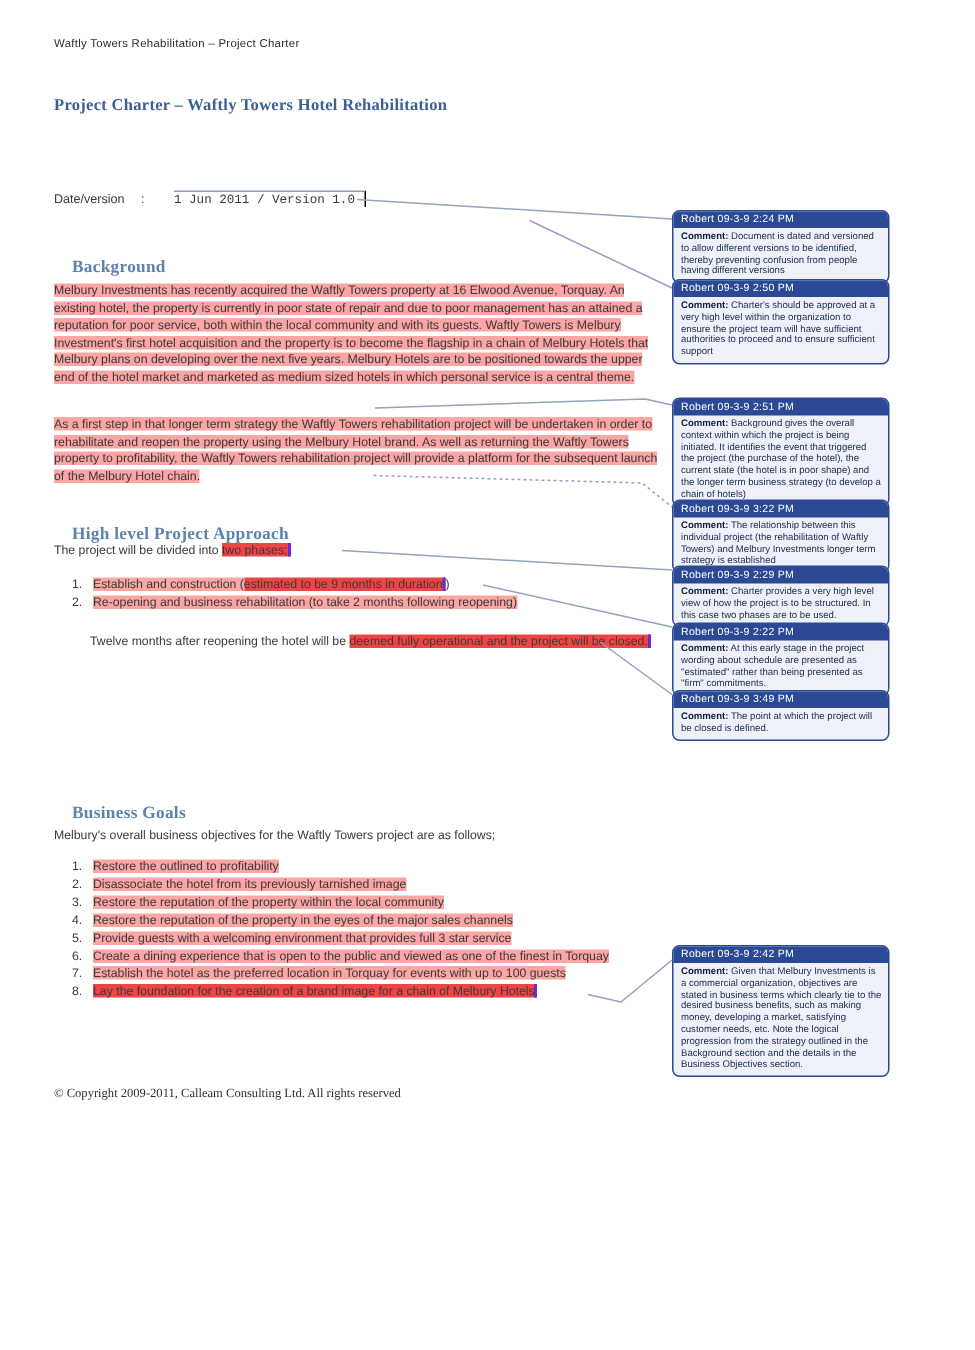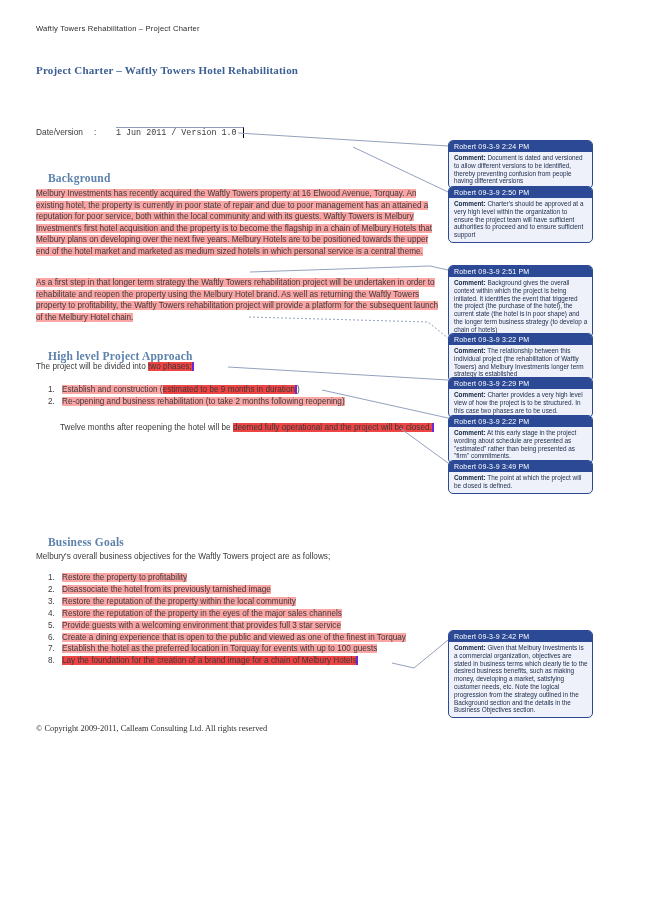--- a/index.html
+++ b/index.html
@@ -91,21 +91,21 @@
   <span>Twelve months after reopening the hotel will be </span><span class="mark">deemed fully operational and the project will be closed.</span>
 </div>
 
 <h2 class="abs sec" style="left:36px;top:524px;">Business Goals</h2>
 
 <div class="abs para" style="left:36px;top:551px;">Melbury's overall business objectives for the Waftly Towers project are as follows;</div>
 
 <div class="abs list" style="left:36px;top:572px;width:420px;">
   <div class="li">
     <span class="num">1.</span>
-    <span class="txt"><span class="hl">Restore the property to profitability</span></span>
+    <span class="txt"><span class="hl">Restore the outlined to profitability</span></span>
   </div>
   <div class="li">
     <span class="num">2.</span>
     <span class="txt"><span class="hl">Disassociate the hotel from its previously tarnished image</span></span>
   </div>
   <div class="li">
     <span class="num">3.</span>
     <span class="txt"><span class="hl">Restore the reputation of the property within the local community</span></span>
   </div>
   <div class="li">

